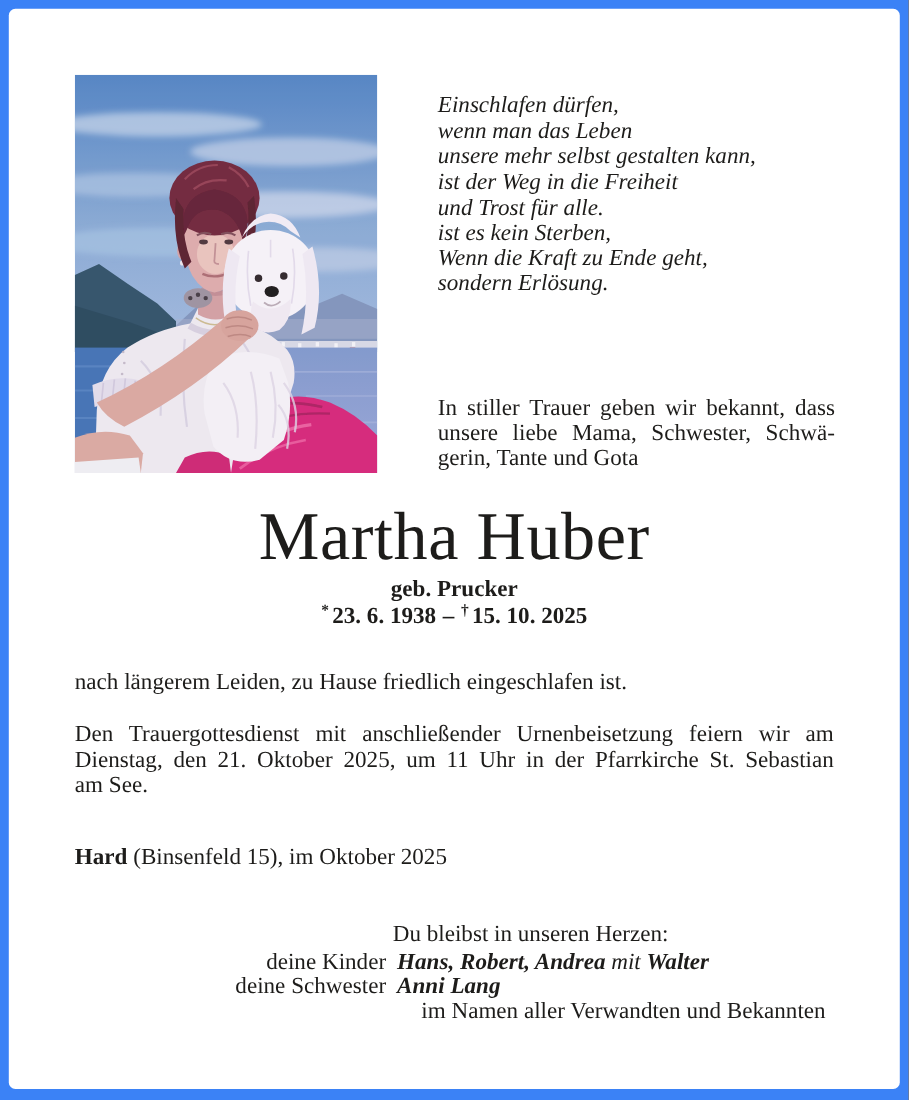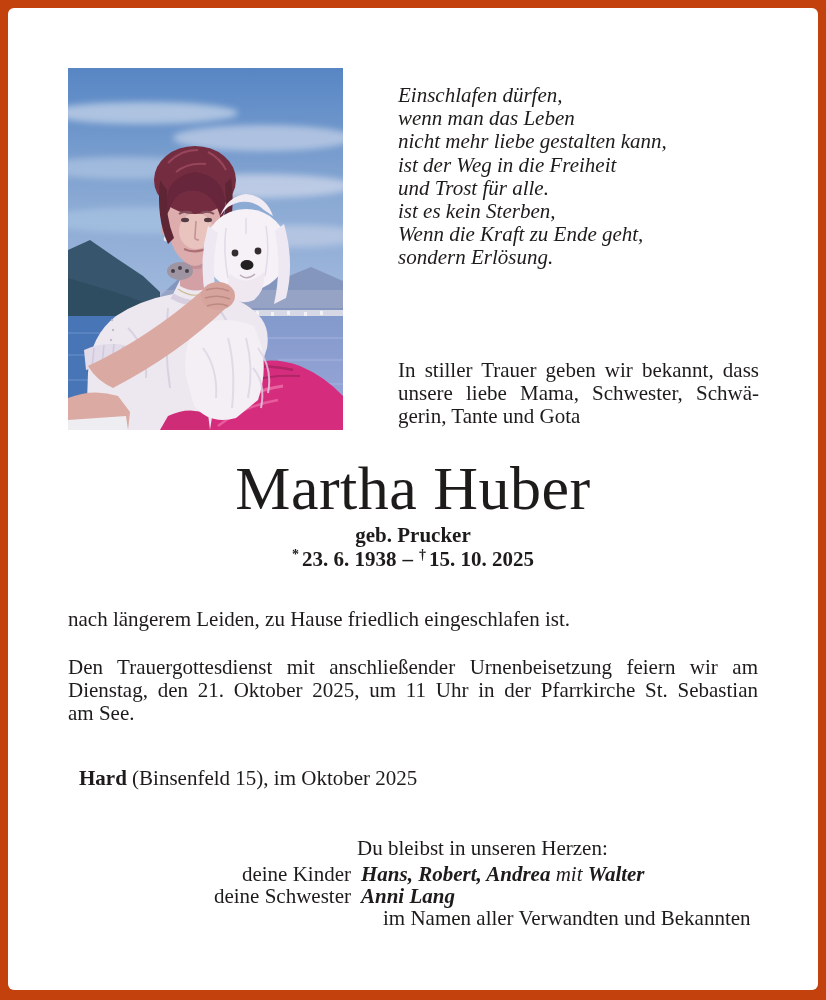--- a/index.html
+++ b/index.html
@@ -3,21 +3,21 @@
 <meta charset="utf-8">
 <style>
   html,body{margin:0;padding:0;}
   body{
     width:826px;height:1000px;
     background:#242021;
     font-family:"Liberation Serif","DejaVu Serif",serif;
     color:#1d1c1a;
     overflow:hidden;
   }
-  .page{position:relative;width:826px;height:1000px;background:#c2410c;}
+  .page{position:relative;width:826px;height:1000px;background:#3b82f6;}
   .card{
     position:absolute;left:8px;top:8px;width:810px;height:982px;
     background:#ffffff;border-radius:6px;overflow:hidden;
   }
   .abs{position:absolute;}
   
   .photo{left:60px;top:60px;width:275px;height:362px;}
   .photo svg{display:block;width:275px;height:362px;}
   
   .poem{left:390px;top:76px;font-style:italic;font-size:21px;line-height:23.2px;}
@@ -26,21 +26,21 @@
   .just{text-align:justify;text-align-last:justify;}
   
   .name{left:60px;top:449px;width:690px;text-align:center;font-size:62px;line-height:1.0;letter-spacing:.5px;}
   .maiden{left:60px;top:515px;width:690px;text-align:center;font-size:21px;font-weight:bold;}
   .dates{left:60px;top:539px;width:690px;text-align:center;font-size:21px;font-weight:bold;}
   .dates .sym{font-size:14px;vertical-align:7px;margin-right:3px;font-weight:bold;}
   .dates .sep{margin:0 6px;}
   
   .p1{left:60px;top:600px;width:690px;font-size:21px;line-height:23.2px;}
   .p2{left:60px;top:648px;width:690px;font-size:21px;line-height:23.2px;}
-  .place{left:60px;top:758px;width:690px;font-size:21px;margin-left:11px;}
+  .place{left:60px;top:758px;width:690px;font-size:21px;}
   
   .fhead{left:349px;top:828px;font-size:21px;}
   .frow{left:60px;width:690px;display:flex;font-size:21px;line-height:22px;}
   .frow .flabel{flex:0 0 283px;text-align:right;}
   .frow .fval{margin-left:10px;font-style:italic;}
   .fclose{left:349px;top:898px;font-size:21px;margin-left:26px;}
   b{font-weight:bold;}
 </style>
 </head>
 <body>
@@ -214,21 +214,21 @@
           <path d="M 0,352 L 58,348 L 60,362 L 0,362 Z" fill="#eef0f4"></path>
         </g>
 
         <rect x="0" y="0" width="275" height="362" fill="#f3c7d8" opacity=".06"></rect>
       </svg>
     </div>
 
     <div class="abs poem">
       <div>Einschlafen dürfen,</div>
       <div>wenn man das Leben</div>
-      <div>nicht mehr liebe gestalten kann,</div>
+      <div>unsere mehr selbst gestalten kann,</div>
       <div>ist der Weg in die Freiheit</div>
       <div>und Trost für alle.</div>
       <div>ist es kein Sterben,</div>
       <div>Wenn die Kraft zu Ende geht,</div>
       <div>sondern Erlösung.</div>
     </div>
 
     <div class="abs announce">
       <div class="just">In stiller Trauer geben wir bekannt, dass</div>
       <div class="just">unsere liebe Mama, Schwester, Schwä-</div>

